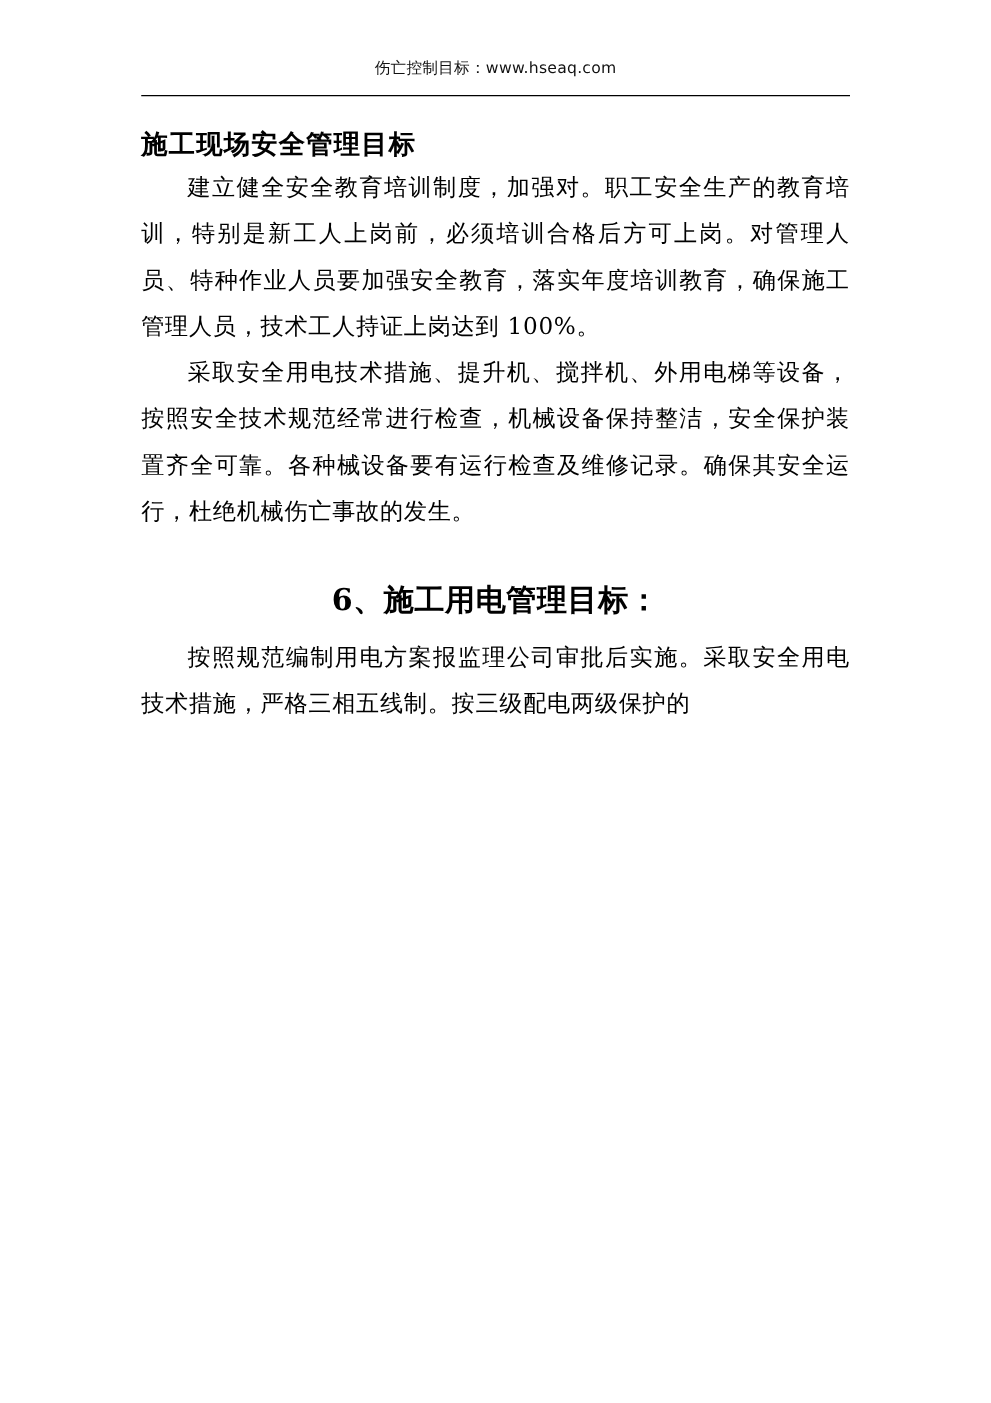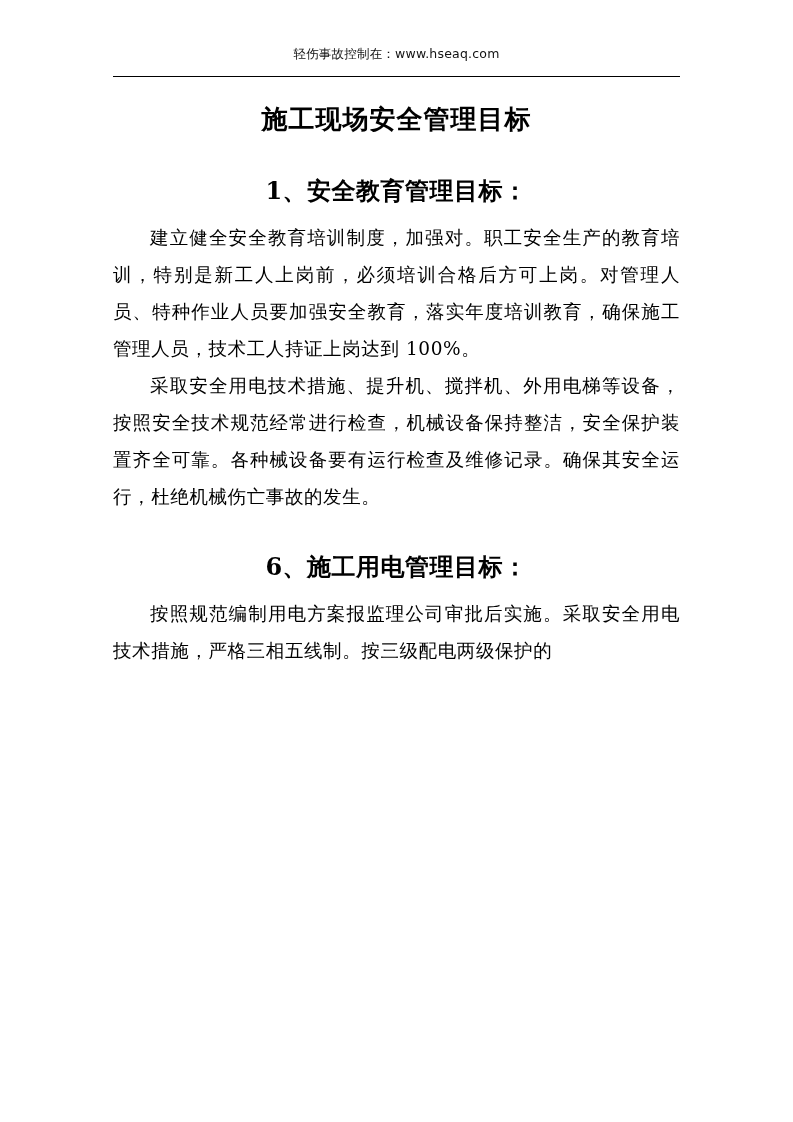--- a/index.html
+++ b/index.html
@@ -38,27 +38,27 @@
     height: 0;
     border-top: 1px solid #000000;
   }
   .content {
     position: absolute;
     top: 96px;
     left: 113px;
     width: 567px;
   }
   .doc-title {
-    text-align: center;
-    font-size: 26px;
+    font-size: 21px;
     font-weight: bold;
     letter-spacing: 1px;
     margin: 0 0 0 0;
     padding-top: 4px;
     line-height: 1.5;
+    font-family: Liberation Serif, serif;
   }
   .section-heading {
     text-align: center;
     font-size: 24px;
     font-weight: bold;
     letter-spacing: 0.5px;
     margin: 34px 0 10px 0;
     line-height: 1.5;
   }
   .para {
@@ -69,28 +69,27 @@
     text-indent: 2em;
     margin: 0;
     letter-spacing: 0.6px;
   }
 </style>
 </head>
 <body>
 
 <div class="page">
 
-  <div class="header">轻伤事故控制在：www.hseaq.com</div>
+  <div class="header">伤亡控制目标：www.hseaq.com</div>
   <div class="header-rule"></div>
 
   <div class="content">
 
     <h1 class="doc-title">施工现场安全管理目标</h1>
 
-    <h2 class="section-heading">1、安全教育管理目标：</h2>
     <p class="para">建立健全安全教育培训制度，加强对。职工安全生产的教育培训，特别是新工人上岗前，必须培训合格后方可上岗。对管理人员、特种作业人员要加强安全教育，落实年度培训教育，确保施工管理人员，技术工人持证上岗达到 100%。</p>
 
 
     <p class="para">采取安全用电技术措施、提升机、搅拌机、外用电梯等设备，按照安全技术规范经常进行检查，机械设备保持整洁，安全保护装置齐全可靠。各种械设备要有运行检查及维修记录。确保其安全运行，杜绝机械伤亡事故的发生。</p>
 
     <h2 class="section-heading">6、施工用电管理目标：</h2>
     <p class="para">按照规范编制用电方案报监理公司审批后实施。采取安全用电技术措施，严格三相五线制。按三级配电两级保护的</p>
 
   </div>
 </div>

